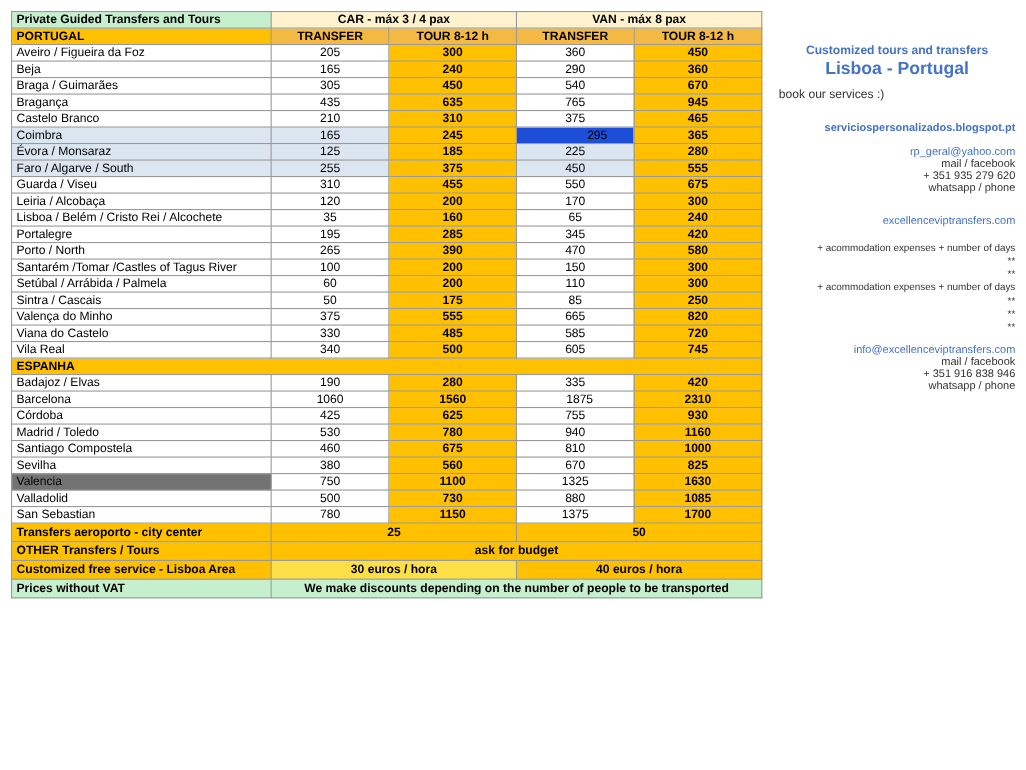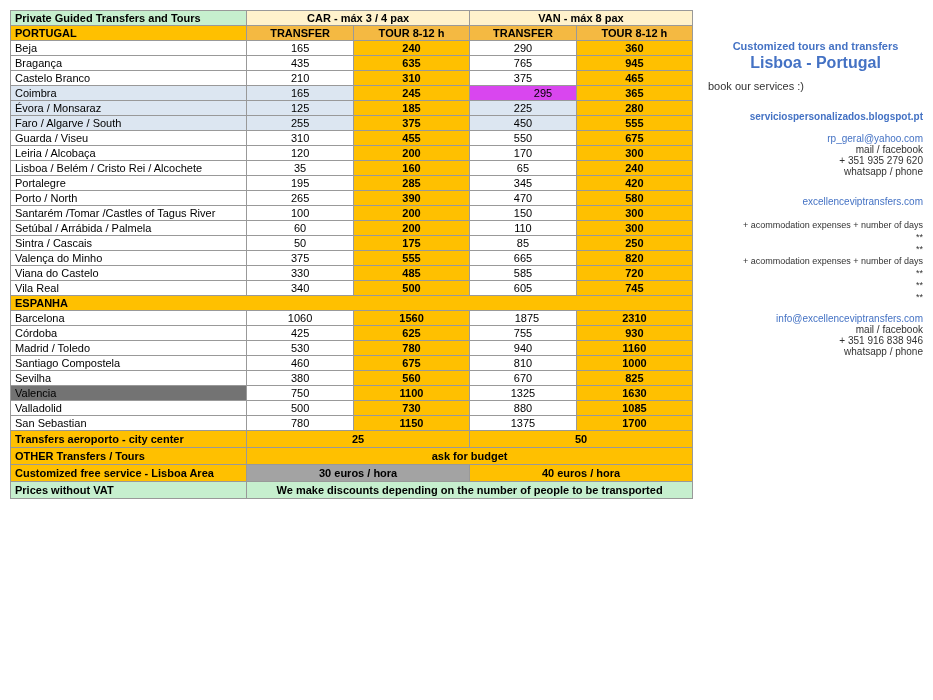--- a/index.html
+++ b/index.html
@@ -189,46 +189,60 @@
         </tr>
         <tr>
           <td class="section-header label-col">PORTUGAL</td>
           <td class="transfer-header">TRANSFER</td>
           <td class="tour-header">TOUR 8-12 h</td>
           <td class="transfer-header">TRANSFER</td>
           <td class="tour-header">TOUR 8-12 h</td>
         </tr>
       </thead>
       <tbody id="table-body">
+      <tr>
+            <td class="label-col" style="background: rgb(255, 255, 255);">Aveiro / Figueira da Foz</td>
+            <td style="background: rgb(255, 255, 255);">205</td>
+            <td style="background: rgb(255, 192, 0); font-weight: bold;">300</td>
+            <td style="background: rgb(255, 255, 255);">360</td>
+            <td style="background: rgb(255, 192, 0); font-weight: bold;">450</td>
+          </tr>
           <tr>
             <td class="label-col" style="background: rgb(255, 255, 255);">Beja</td>
             <td style="background: rgb(255, 255, 255);">165</td>
             <td style="background: rgb(255, 192, 0); font-weight: bold;">240</td>
             <td style="background: rgb(255, 255, 255);">290</td>
             <td style="background: rgb(255, 192, 0); font-weight: bold;">360</td>
           </tr>
           <tr>
+            <td class="label-col" style="background: rgb(255, 255, 255);">Braga / Guimarães</td>
+            <td style="background: rgb(255, 255, 255);">305</td>
+            <td style="background: rgb(255, 192, 0); font-weight: bold;">450</td>
+            <td style="background: rgb(255, 255, 255);">540</td>
+            <td style="background: rgb(255, 192, 0); font-weight: bold;">670</td>
+          </tr>
+          <tr>
             <td class="label-col" style="background: rgb(255, 255, 255);">Bragança</td>
             <td style="background: rgb(255, 255, 255);">435</td>
             <td style="background: rgb(255, 192, 0); font-weight: bold;">635</td>
             <td style="background: rgb(255, 255, 255);">765</td>
             <td style="background: rgb(255, 192, 0); font-weight: bold;">945</td>
           </tr>
           <tr>
             <td class="label-col" style="background: rgb(255, 255, 255);">Castelo Branco</td>
             <td style="background: rgb(255, 255, 255);">210</td>
             <td style="background: rgb(255, 192, 0); font-weight: bold;">310</td>
             <td style="background: rgb(255, 255, 255);">375</td>
             <td style="background: rgb(255, 192, 0); font-weight: bold;">465</td>
           </tr>
           <tr>
             <td class="label-col" style="background: rgb(220, 230, 241);">Coimbra</td>
             <td style="background: rgb(220, 230, 241);">165</td>
             <td style="background: rgb(255, 192, 0); font-weight: bold;">245</td>
-            <td style="background: #d946ef; padding-left: 44px;">295</td>
+            <td style="background: #1d4ed8; padding-left: 44px;">295</td>
             <td style="background: rgb(255, 192, 0); font-weight: bold;">365</td>
           </tr>
           <tr>
             <td class="label-col" style="background: rgb(220, 230, 241);">Évora / Monsaraz</td>
             <td style="background: rgb(220, 230, 241);">125</td>
             <td style="background: rgb(255, 192, 0); font-weight: bold;">185</td>
             <td style="background: rgb(220, 230, 241);">225</td>
             <td style="background: rgb(255, 192, 0); font-weight: bold;">280</td>
           </tr>
           <tr>
@@ -310,20 +324,27 @@
           </tr>
           <tr>
             <td class="label-col" style="background: rgb(255, 255, 255);">Vila Real</td>
             <td style="background: rgb(255, 255, 255);">340</td>
             <td style="background: rgb(255, 192, 0); font-weight: bold;">500</td>
             <td style="background: rgb(255, 255, 255);">605</td>
             <td style="background: rgb(255, 192, 0); font-weight: bold;">745</td>
           </tr>
           <tr>
             <td colspan="5" class="section-header label-col">ESPANHA</td>
+          </tr>
+          <tr>
+            <td class="label-col" style="background: rgb(255, 255, 255);">Badajoz / Elvas</td>
+            <td style="background: rgb(255, 255, 255);">190</td>
+            <td style="background: rgb(255, 192, 0); font-weight: bold;">280</td>
+            <td style="background: rgb(255, 255, 255);">335</td>
+            <td style="background: rgb(255, 192, 0); font-weight: bold;">420</td>
           </tr>
           <tr>
             <td class="label-col" style="background: rgb(255, 255, 255);">Barcelona</td>
             <td style="background: rgb(255, 255, 255);">1060</td>
             <td style="background: rgb(255, 192, 0); font-weight: bold;">1560</td>
             <td style="background: rgb(255, 255, 255); padding-left: 12px;">1875</td>
             <td style="background: rgb(255, 192, 0); font-weight: bold;">2310</td>
           </tr>
           <tr>
             <td class="label-col" style="background: rgb(255, 255, 255);">Córdoba</td>
@@ -378,21 +399,21 @@
     <td style="background:#ffc000;font-weight:bold;text-align:left;">Transfers aeroporto - city center</td>
     <td colspan="2" style="background:#ffc000;font-weight:bold;">25</td>
     <td colspan="2" style="background:#ffc000;font-weight:bold;">50</td>
   </tr>
           <tr class="bottom-row">
     <td style="background:#ffc000;font-weight:bold;text-align:left;">OTHER Transfers / Tours</td>
     <td colspan="4" style="background:#ffc000;font-weight:bold;">ask for budget</td>
   </tr>
           <tr class="bottom-row">
     <td style="background:#ffc000;font-weight:bold;text-align:left;">Customized free service - Lisboa Area</td>
-    <td colspan="2" style="background:#a3a3a3;font-weight:bold;">30 euros / hora</td>
+    <td colspan="2" style="background:#fde047;font-weight:bold;">30 euros / hora</td>
     <td colspan="2" style="background:#ffc000;font-weight:bold;">40 euros / hora</td>
   </tr>
           <tr class="bottom-row">
     <td style="background:#c6efce;font-weight:bold;text-align:left;">Prices without VAT</td>
     <td colspan="4" style="background:#c6efce;font-weight:bold;">We make discounts depending on the number of <strong>people to be transported</strong></td>
   </tr>
         </tbody>
     </table>
   </div>
 

